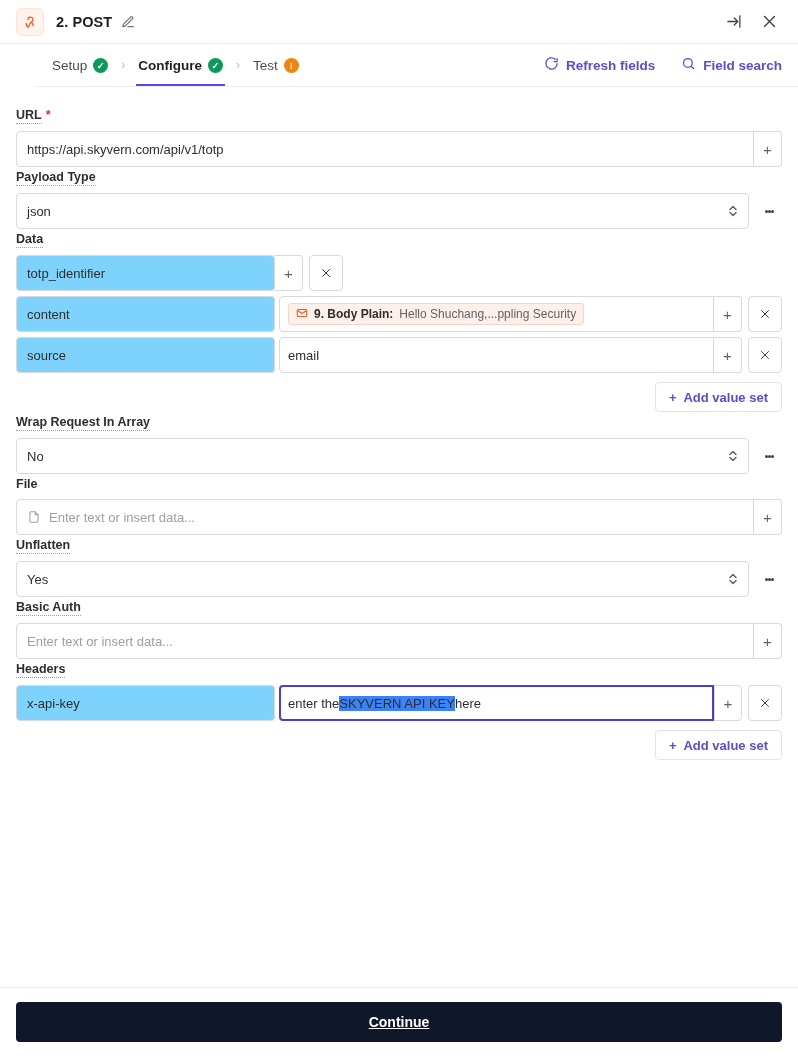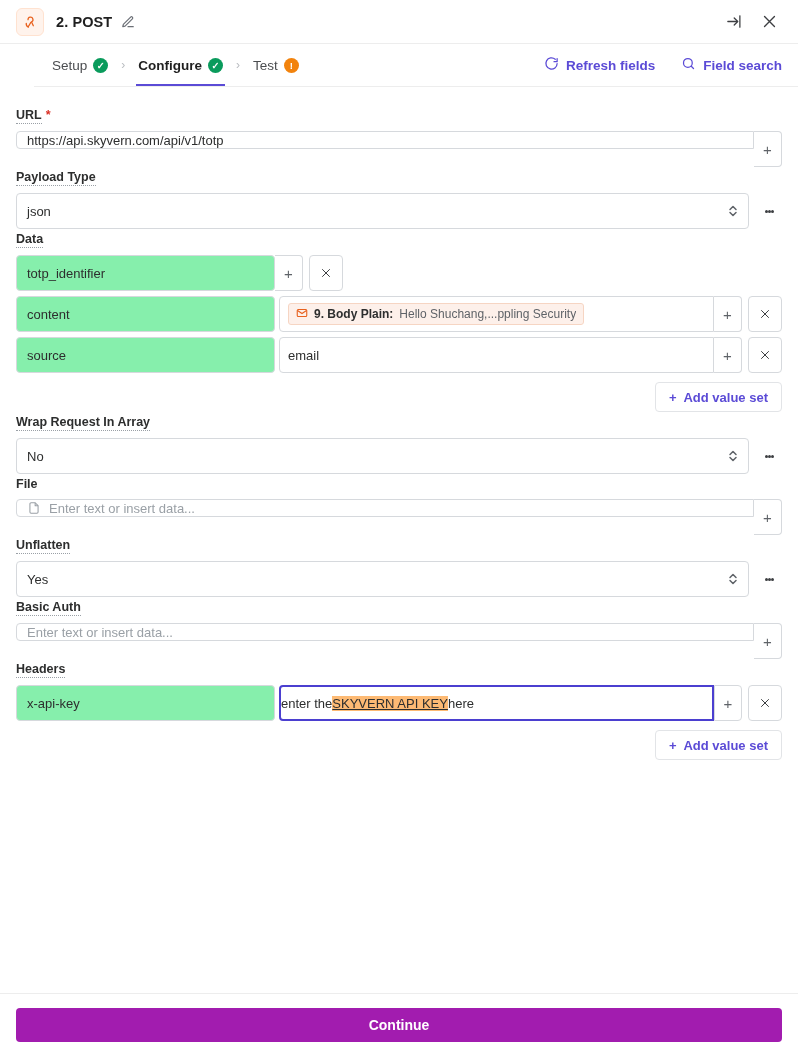--- a/index.html
+++ b/index.html
@@ -84,21 +84,21 @@
     margin-bottom: 7px; display: inline-block;
     border-bottom: 1px dotted #9aa0a6;
     padding-bottom: 1px;
   }
   .label.plain { border-bottom: none; }
   .req { color: #d93025; font-weight: 700; margin-left: 4px; font-size: 12.5px; }
 
   .input-row { display: flex; align-items: stretch; gap: 0; }
   .textbox {
     flex: 1 1 auto;
-    height: 18px;
+    height: 36px;
     border: 1px solid #d6d9dd;
     border-radius: 4px 0 0 4px;
     display: flex; align-items: center;
     padding: 0 10px;
     font-size: 13px;
     background: #fff;
     color: #2d2e2e;
     min-width: 0;
   }
   .textbox.placeholder { color: #9aa0a6; }
@@ -123,32 +123,32 @@
     color: #3d3f42; cursor: pointer;
   }
   .kebab span { display:block; width:3px; height:3px; border-radius:50%; background:#3d3f42; margin:1.4px 0;}
 
   
   .kvrow { display: flex; align-items: stretch; margin-bottom: 5px; }
   .kvkey {
     width: 259px; flex: 0 0 259px; height: 36px;
     border: 1px solid #d6d9dd; border-radius: 4px;
     display: flex; align-items: center; padding: 0 10px;
-    font-size: 13px; background: #86efac;
+    font-size: 13px; background: #7dd3fc;
   }
   .kvval {
     flex: 1 1 auto; min-width: 0; height: 36px;
     border: 1px solid #d6d9dd; border-radius: 4px 0 0 4px;
     display: flex; align-items: center; padding: 0 8px;
     font-size: 13px; background: #fff; margin-left: 4px;
     overflow: hidden; white-space: nowrap;
   }
   .kvval.focused {
     border: 2px solid #4b3fd0; border-radius: 4px 0 0 4px;
-    padding: 0 0;
+    padding: 0 7px;
   }
   .chip {
     display: inline-flex; align-items: center; gap: 6px;
     height: 22px; border-radius: 3px;
     background: #fdf0ea; border: 1px solid #f6d5c3;
     padding: 0 7px; font-size: 12px; max-width: 100%;
     overflow: hidden; white-space: nowrap;
   }
   .chip b { font-weight: 700; color: #2d2e2e; }
   .chip .cval { color: #5f6368; overflow: hidden; text-overflow: ellipsis; }
@@ -167,37 +167,38 @@
     color: #3d3f42; font-size: 14px; cursor: pointer;
   }
   .addset-wrap { display: flex; justify-content: flex-end; margin-top: 9px; }
   .addset {
     display: inline-flex; align-items: center; gap: 7px;
     height: 30px; padding: 0 13px;
     border: 1px solid #e2e4e7; border-radius: 4px;
     background: #fff; font-size: 13px; font-weight: 700; color: #5b4bd6;
     cursor: pointer;
   }
-  .sel-highlight { background: #fdba74; text-decoration: underline; }
+  .sel-highlight { background: #3b82f6; }
 
   .doc-ico { margin-right: 8px; color: #9aa0a6; display:flex; align-items:center;}
 
   
   .footer {
     position: absolute; left: 0; bottom: 0; width: 798px;
     padding: 14px 16px 16px 16px;
     border-top: 1px solid #ededed; background: #fff;
   }
   .continue {
-    width: 100%; height: 34px;
-    background: #a21caf; color: #fff;
+    width: 100%; height: 40px;
+    background: #0f172a; color: #fff;
     border: none; border-radius: 4px;
     font-size: 14px; font-weight: 700;
     font-family: "Liberation Sans", sans-serif;
     cursor: pointer;
+    text-decoration: underline;
   }
 </style>
 </head>
 <body>
 
 <div class="app">
 
   <div class="titlebar">
     <div class="app-logo">
       <svg width="17" height="17" viewBox="0 0 24 24" fill="none" stroke="#e8621f" stroke-width="1.8" stroke-linecap="round" stroke-linejoin="round">

